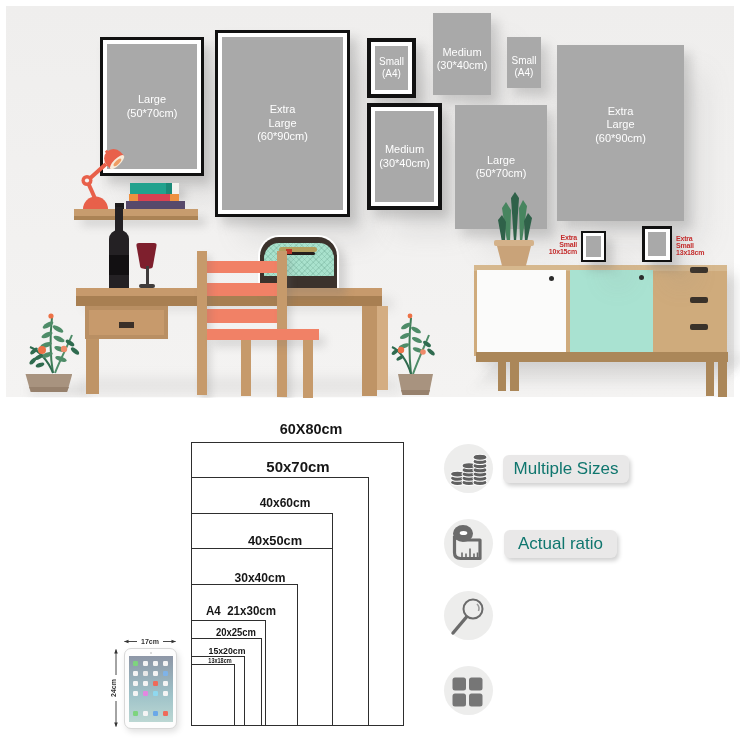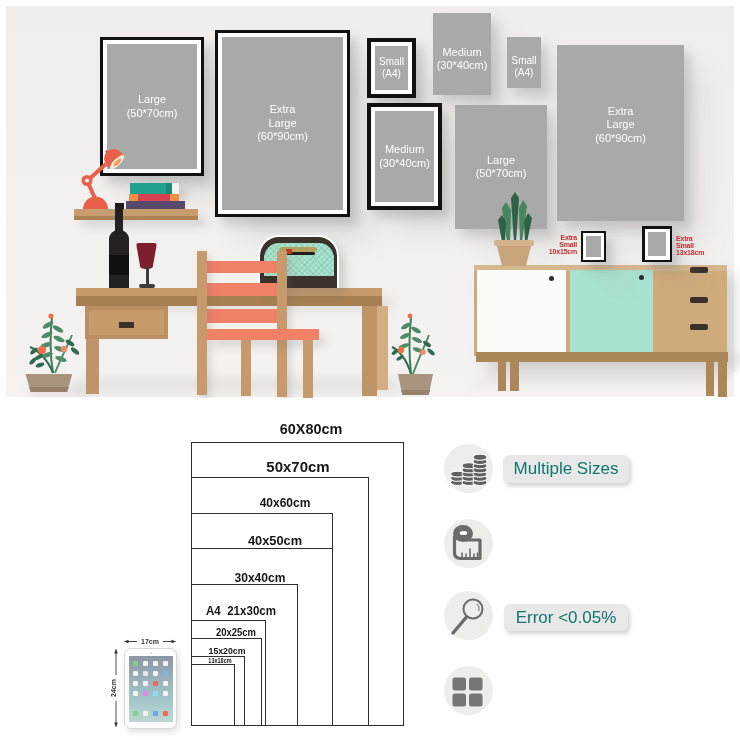--- a/index.html
+++ b/index.html
@@ -318,14 +318,14 @@
   <svg class="abs" style="left:452px;top:677px;" width="32" height="31" viewBox="0 0 32 31">
     <g fill="#767676">
       <rect x="0.5" y="0.5" width="13.5" height="13" rx="2.5"></rect>
       <rect x="17" y="0.5" width="13.5" height="13" rx="2.5"></rect>
       <rect x="0.5" y="16.5" width="13.5" height="13" rx="2.5"></rect>
       <rect x="17" y="16.5" width="13.5" height="13" rx="2.5"></rect>
     </g>
   </svg>
 
   <div class="fbtn" style="left:503px;top:455px;width:126px;height:28px;">Multiple Sizes</div>
-  <div class="fbtn" style="left:504px;top:604px;width:124px;height:27px;">Error &lt;0.05%</div>
+  <div class="fbtn" style="left:504px;top:530px;width:113px;height:28px;">Actual ratio</div>
 </div>
 
 </body></html>

